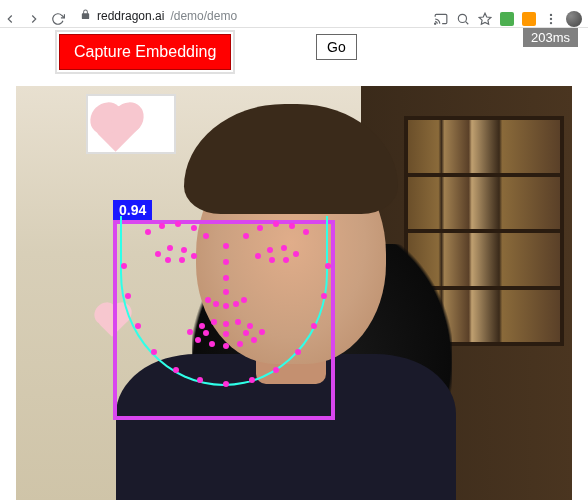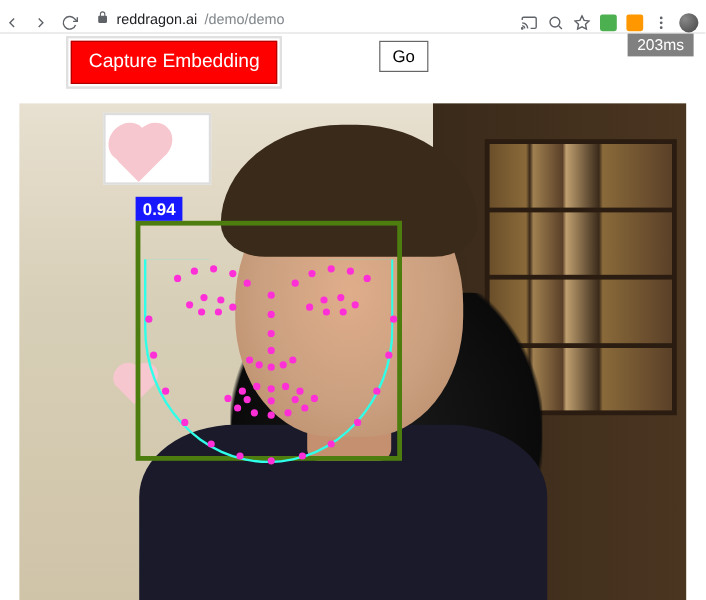--- a/index.html
+++ b/index.html
@@ -135,22 +135,23 @@
     position:absolute; left:120px; bottom:170px; width:190px; height:220px;
     background: radial-gradient(ellipse at 50% 45%, #e0ad8a 0%, #caa080 55%, #b88a68 100%);
     border-radius: 90px 90px 80px 80px / 110px 110px 100px 100px;
   }
   .hair {
     position:absolute; left:108px; bottom:320px; width:214px; height:110px;
     background:#3a2a1a; border-radius: 110px 110px 40px 40px / 90px 90px 30px 30px;
   }
   .det-box {
     position:absolute;
-    border:4px solid #4d7c0f;
+    border:4px solid #d946ef;
     pointer-events:none;
+    margin-top:36px;
   }
   .det-label {
     position:absolute; top:-24px; left:-4px;
     background:#1818ff; color:#fff; font-size:14px; font-weight:bold;
     padding:2px 6px;
   }
   .lmk {
     position:absolute; width:6px; height:6px; background:#ff2fd8;
     border-radius:50%; transform:translate(-50%,-50%);
     pointer-events:none;

